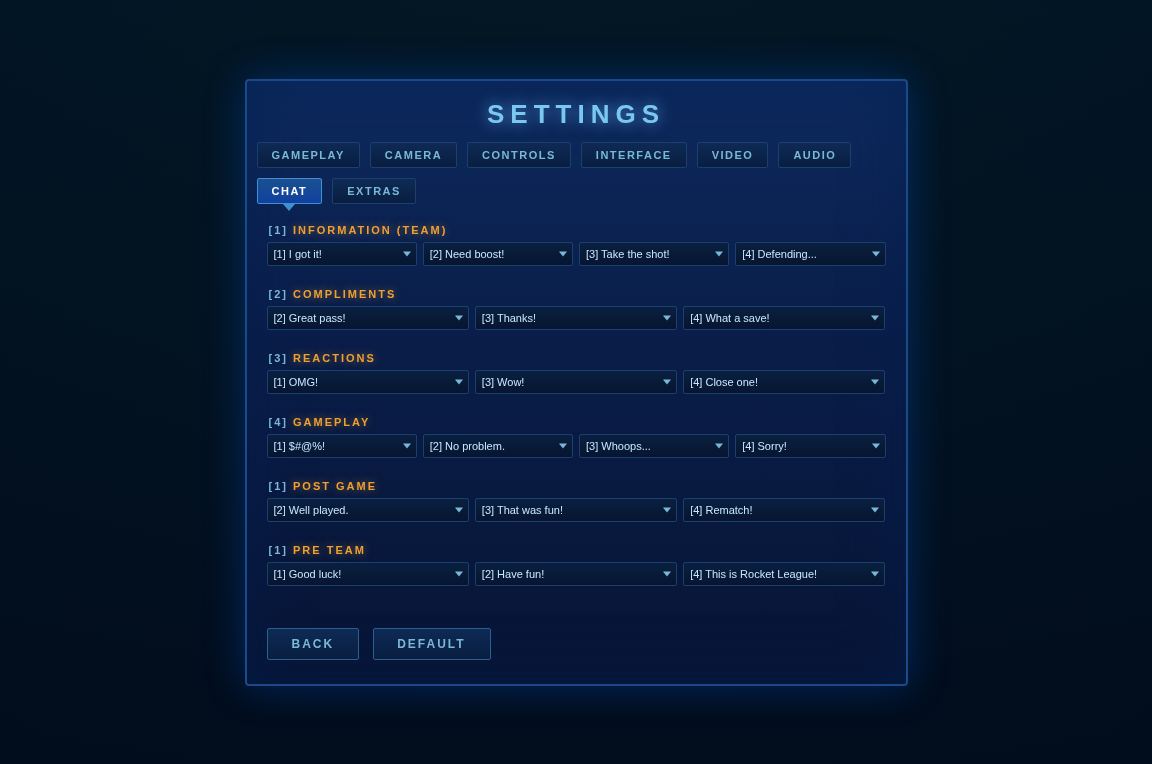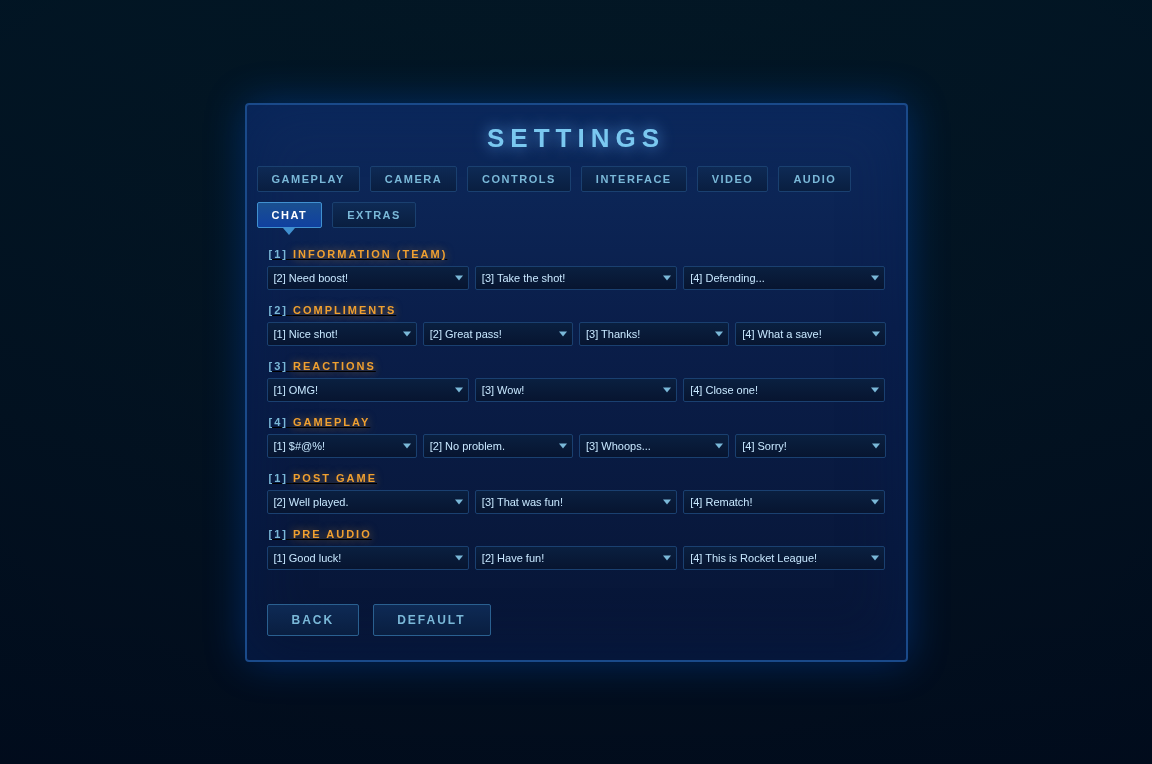--- a/index.html
+++ b/index.html
@@ -83,22 +83,21 @@
       border-left: 6px solid transparent;
       border-right: 6px solid transparent;
       border-top: 7px solid #4090d0;
     }
 
     .content {
       padding: 6px 20px;
     }
 
     .section {
-      margin-bottom: 14px;
-      text-decoration: underline;
+      margin-bottom: 22px;
     }
 
     .section-title {
       font-size: 11px;
       font-weight: bold;
       letter-spacing: 2px;
       margin-bottom: 6px;
       padding: 0 2px;
     }
 
@@ -192,29 +191,29 @@
       <div class="tab">VIDEO</div>
       <div class="tab">AUDIO</div>
       <div class="tab active">CHAT</div>
       <div class="tab">EXTRAS</div>
     </div>
 
   <div class="content" id="sections-container">
       <div class="section">
         <div class="section-title"><span class="index">[1] </span><span class="name">INFORMATION (TEAM)</span></div>
         <div class="dropdowns-row">
+          <div class="dropdown-wrap"><select><option value="I got it!">[1] I got it!</option><option value="In position!">[1] In position!</option><option value="Incoming!">[1] Incoming!</option><option value="Centering!">[1] Centering!</option></select><div class="dropdown-arrow"></div></div>
           <div class="dropdown-wrap"><select><option value="Need boost!">[2] Need boost!</option><option value="On your left.">[2] On your left.</option><option value="On your right.">[2] On your right.</option><option value="Defending...">[2] Defending...</option></select><div class="dropdown-arrow"></div></div>
           <div class="dropdown-wrap"><select><option value="Take the shot!">[3] Take the shot!</option><option value="All yours.">[3] All yours.</option><option value="Got it.">[3] Got it.</option><option value="Covering.">[3] Covering.</option></select><div class="dropdown-arrow"></div></div>
           <div class="dropdown-wrap"><select><option value="Defending...">[4] Defending...</option><option value="Going for it!">[4] Going for it!</option><option value="Bump!">[4] Bump!</option><option value="Faking.">[4] Faking.</option></select><div class="dropdown-arrow"></div></div>
         </div>
       </div>
       <div class="section">
         <div class="section-title"><span class="index">[2] </span><span class="name">COMPLIMENTS</span></div>
         <div class="dropdowns-row">
-          <div class="dropdown-wrap"><select><option value="Nice shot!">[1] Nice shot!</option><option value="Great pass!">[1] Great pass!</option><option value="Thanks!">[1] Thanks!</option><option value="What a save!">[1] What a save!</option></select><div class="dropdown-arrow"></div></div>
           <div class="dropdown-wrap"><select><option value="Great pass!">[2] Great pass!</option><option value="Nice shot!">[2] Nice shot!</option><option value="Thanks!">[2] Thanks!</option><option value="What a save!">[2] What a save!</option></select><div class="dropdown-arrow"></div></div>
           <div class="dropdown-wrap"><select><option value="Thanks!">[3] Thanks!</option><option value="Nice shot!">[3] Nice shot!</option><option value="Great pass!">[3] Great pass!</option><option value="What a save!">[3] What a save!</option></select><div class="dropdown-arrow"></div></div>
           <div class="dropdown-wrap"><select><option value="What a save!">[4] What a save!</option><option value="Nice shot!">[4] Nice shot!</option><option value="Great pass!">[4] Great pass!</option><option value="Thanks!">[4] Thanks!</option></select><div class="dropdown-arrow"></div></div>
         </div>
       </div>
       <div class="section">
         <div class="section-title"><span class="index">[3] </span><span class="name">REACTIONS</span></div>
         <div class="dropdowns-row">
           <div class="dropdown-wrap"><select><option value="OMG!">[1] OMG!</option><option value="Noooo!">[1] Noooo!</option><option value="Wow!">[1] Wow!</option><option value="Close one!">[1] Close one!</option></select><div class="dropdown-arrow"></div></div>
           <div class="dropdown-wrap"><select><option value="Wow!">[3] Wow!</option><option value="OMG!">[3] OMG!</option><option value="Noooo!">[3] Noooo!</option><option value="Close one!">[3] Close one!</option></select><div class="dropdown-arrow"></div></div>
@@ -232,21 +231,21 @@
       </div>
       <div class="section">
         <div class="section-title"><span class="index">[1] </span><span class="name">POST GAME</span></div>
         <div class="dropdowns-row">
           <div class="dropdown-wrap"><select><option value="Well played.">[2] Well played.</option><option value="gg">[2] gg</option><option value="That was fun!">[2] That was fun!</option><option value="Rematch!">[2] Rematch!</option></select><div class="dropdown-arrow"></div></div>
           <div class="dropdown-wrap"><select><option value="That was fun!">[3] That was fun!</option><option value="gg">[3] gg</option><option value="Well played.">[3] Well played.</option><option value="Rematch!">[3] Rematch!</option></select><div class="dropdown-arrow"></div></div>
           <div class="dropdown-wrap"><select><option value="Rematch!">[4] Rematch!</option><option value="gg">[4] gg</option><option value="Well played.">[4] Well played.</option><option value="That was fun!">[4] That was fun!</option></select><div class="dropdown-arrow"></div></div>
         </div>
       </div>
       <div class="section">
-        <div class="section-title"><span class="index">[1] </span><span class="name">PRE AUDIO</span></div>
+        <div class="section-title"><span class="index">[1] </span><span class="name">PRE TEAM</span></div>
         <div class="dropdowns-row">
           <div class="dropdown-wrap"><select><option value="Good luck!">[1] Good luck!</option><option value="Have fun!">[1] Have fun!</option><option value="Get ready.">[1] Get ready.</option><option value="This is Rocket League!">[1] This is Rocket League!</option></select><div class="dropdown-arrow"></div></div>
           <div class="dropdown-wrap"><select><option value="Have fun!">[2] Have fun!</option><option value="Good luck!">[2] Good luck!</option><option value="Get ready.">[2] Get ready.</option><option value="This is Rocket League!">[2] This is Rocket League!</option></select><div class="dropdown-arrow"></div></div>
           <div class="dropdown-wrap"><select><option value="This is Rocket League!">[4] This is Rocket League!</option><option value="Good luck!">[4] Good luck!</option><option value="Have fun!">[4] Have fun!</option><option value="Get ready.">[4] Get ready.</option></select><div class="dropdown-arrow"></div></div>
         </div>
       </div>
     </div>
 
   <div class="footer">
     <button class="btn btn-back">BACK</button>

